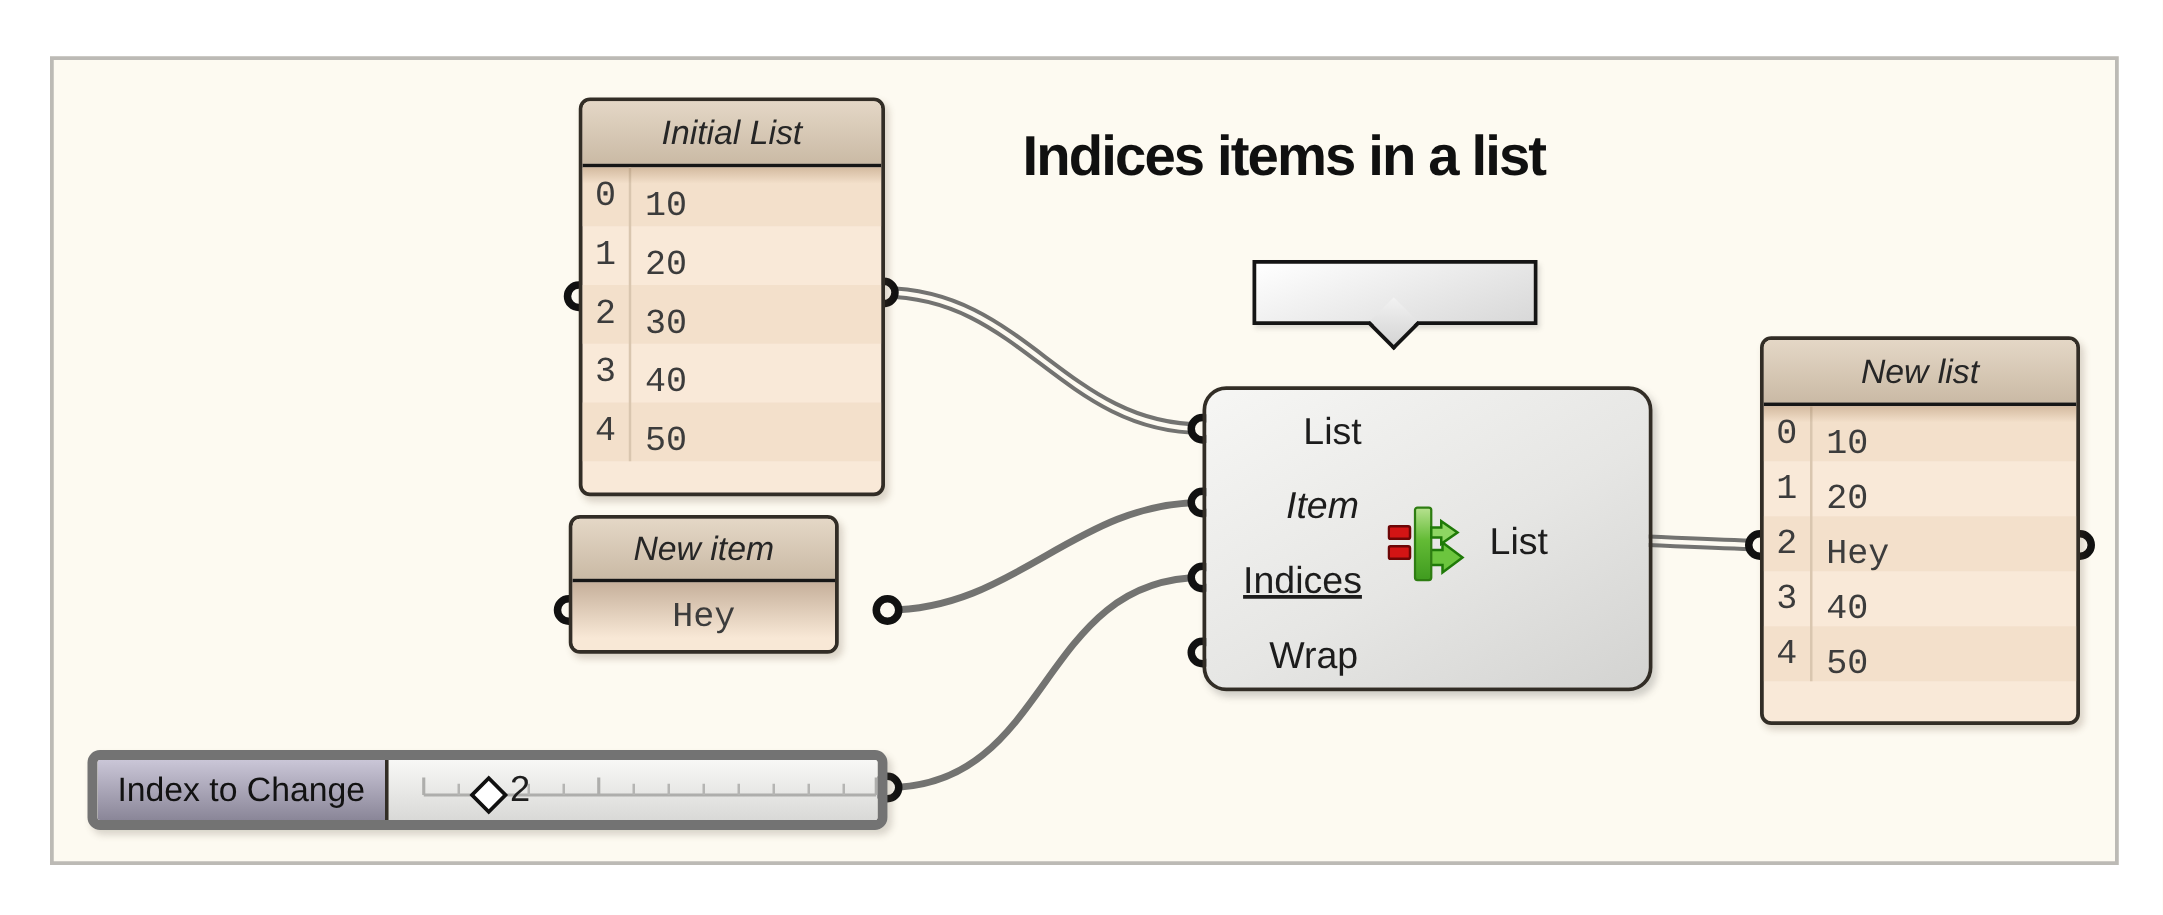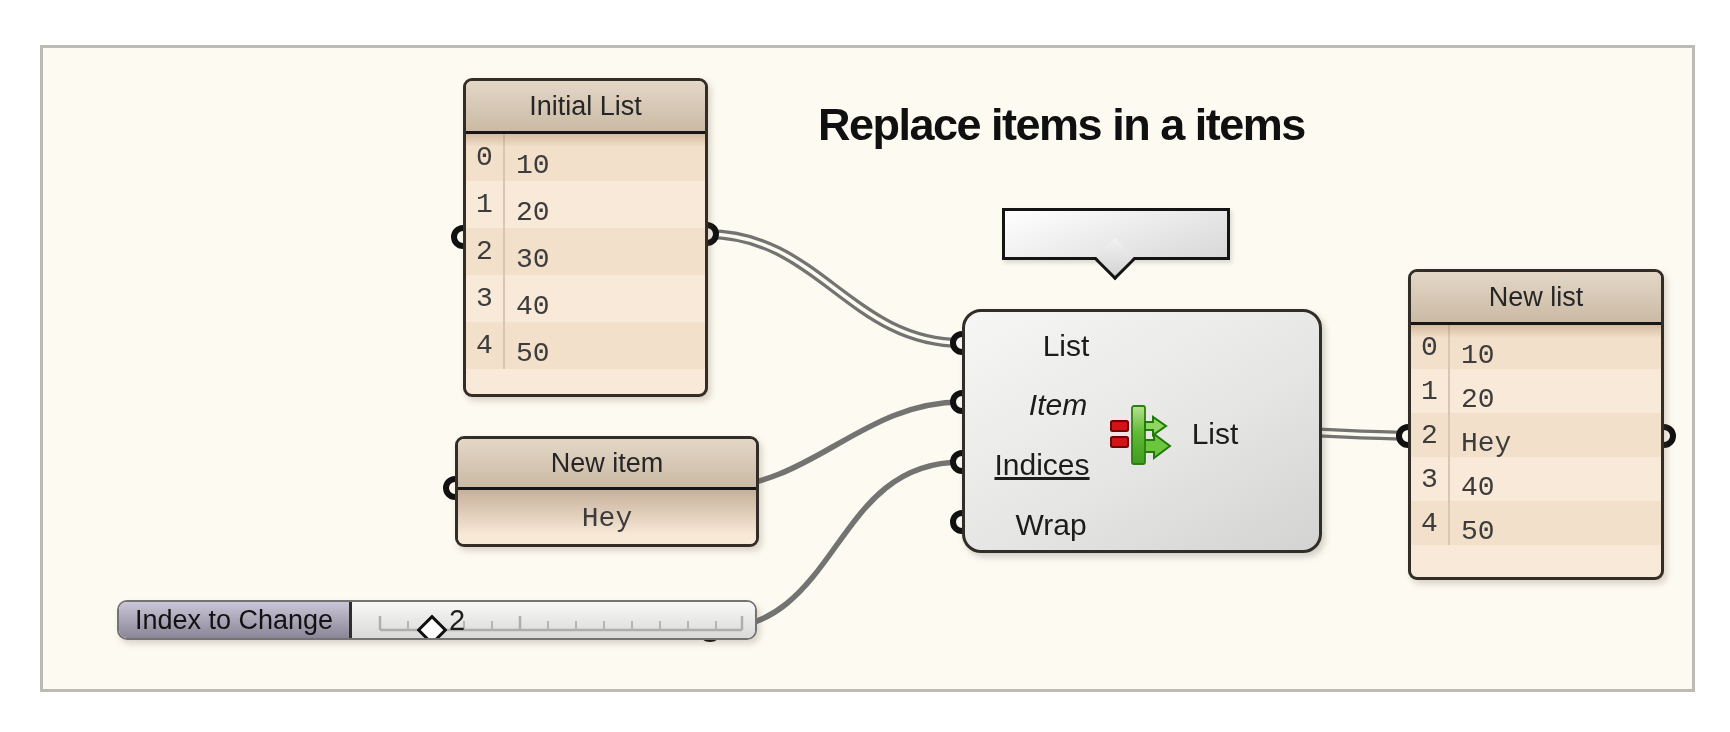--- a/index.html
+++ b/index.html
@@ -24,39 +24,39 @@
   
   .panel{
     position:absolute;box-sizing:border-box;border:3px solid #322d26;border-radius:9px;
     background:#f9e9d8;overflow:hidden;z-index:3;
     box-shadow:3px 4px 6px rgba(96,74,50,.22);
   }
   .panel-header{
     height:50px;display:flex;align-items:center;justify-content:center;
     background:linear-gradient(#e4d7c6,#cabaa5);
     border-bottom:3px solid #161616;
-    font-size:27px;color:#262626;
+    font-size:27px;color:#262626;font-style:italic;
   }
   .panel-body{position:relative;}
   .panel-body .topshade{
     position:absolute;left:0;right:0;top:0;height:13px;pointer-events:none;
     background:linear-gradient(rgba(140,100,60,.30),rgba(140,100,60,0));
   }
   .idx-divider{position:absolute;top:0;bottom:0;left:37px;width:2px;background:#d9c6af;}
   .prow{display:flex;align-items:center;font-family:"Liberation Mono",monospace;font-size:28px;color:#3c3c3c;}
   .prow.even{background:#f3e0cb;}
   .prow .pidx{width:37px;flex:none;text-align:center;}
   .prow .pval{margin-left:13px;white-space:pre;margin-top:16px;}
   #initial-list{left:463px;top:78px;width:245px;height:319px;}
   #initial-list .prow{height:47px;}
   #new-list{left:1408px;top:269px;width:256px;height:311px;}
   #new-list .prow{height:44px;}
 
   
-  #new-item{left:455px;top:436px;width:304px;height:111px;}
+  #new-item{left:455px;top:412px;width:216px;height:111px;}
   #new-item .panel-header{height:48px;}
   #new-item .panel-value{
     height:57px;display:flex;align-items:center;justify-content:center;
     background:linear-gradient(#c6b09b,#f8e8d6 78%);
     font-family:"Liberation Mono",monospace;font-size:28px;color:#3c3c3c;
   }
 
   
   .component{
     position:absolute;left:962px;top:309px;width:360px;height:244px;box-sizing:border-box;
@@ -81,24 +81,23 @@
   }
   .tooltip-notch{
     position:absolute;left:95px;top:33px;width:27px;height:27px;
     transform:rotate(45deg);
     background:linear-gradient(135deg,#f2f2f2,#d4d4d4);
     border-right:3px solid #141414;border-bottom:3px solid #141414;
   }
 
   
   .slider{
-    position:absolute;left:70px;top:600px;width:640px;height:40px;box-sizing:border-box;
-    border:2px solid #737373;border-radius:10px;overflow:hidden;display:flex;z-index:3;
+    position:absolute;left:70px;top:600px;width:640px;height:64px;box-sizing:border-box;
+    border:8px solid #737373;border-radius:10px;overflow:hidden;display:flex;z-index:3;
     box-shadow:3px 4px 6px rgba(90,80,70,.22);
-    margin-left:47px;
   }
   .slider-label{
     width:233px;flex:none;box-sizing:border-box;border-right:3px solid #322d26;
     background:linear-gradient(#cac6d7,#8a8698);
     display:flex;align-items:center;justify-content:center;
     font-size:27px;color:#121212;
   }
   .slider-track{flex:1;position:relative;background:linear-gradient(#f8f8f6,#d9d9d7);}
   .slider-knob{
     position:absolute;left:69px;top:17px;width:16px;height:16px;
@@ -130,21 +129,21 @@
   <circle cx="710" cy="630" r="9" fill="#fdfaf1" stroke="#111" stroke-width="6"></circle>
   <circle cx="962" cy="343" r="9" fill="#fdfaf1" stroke="#111" stroke-width="6"></circle>
   <circle cx="962" cy="402" r="9" fill="#fdfaf1" stroke="#111" stroke-width="6"></circle>
   <circle cx="962" cy="462" r="9" fill="#fdfaf1" stroke="#111" stroke-width="6"></circle>
   <circle cx="962" cy="522" r="9" fill="#fdfaf1" stroke="#111" stroke-width="6"></circle>
   <circle cx="1268" cy="431" r="9" fill="#fdfaf1" stroke="#111" stroke-width="6"></circle>
   <circle cx="1408" cy="436" r="9" fill="#fdfaf1" stroke="#111" stroke-width="6"></circle>
   <circle cx="1664" cy="436" r="9" fill="#fdfaf1" stroke="#111" stroke-width="6"></circle>
 </svg>
 
-<div class="canvas-title">Replace items in a items</div>
+<div class="canvas-title">Indices items in a list</div>
 
 <div class="panel" id="initial-list">
   <div class="panel-header">Initial List</div>
   <div class="panel-body">
     <div class="idx-divider"></div>
     <div class="prow even">
         <span class="pidx">0</span>
         <span class="pval">10</span>
       </div>
     <div class="prow">

